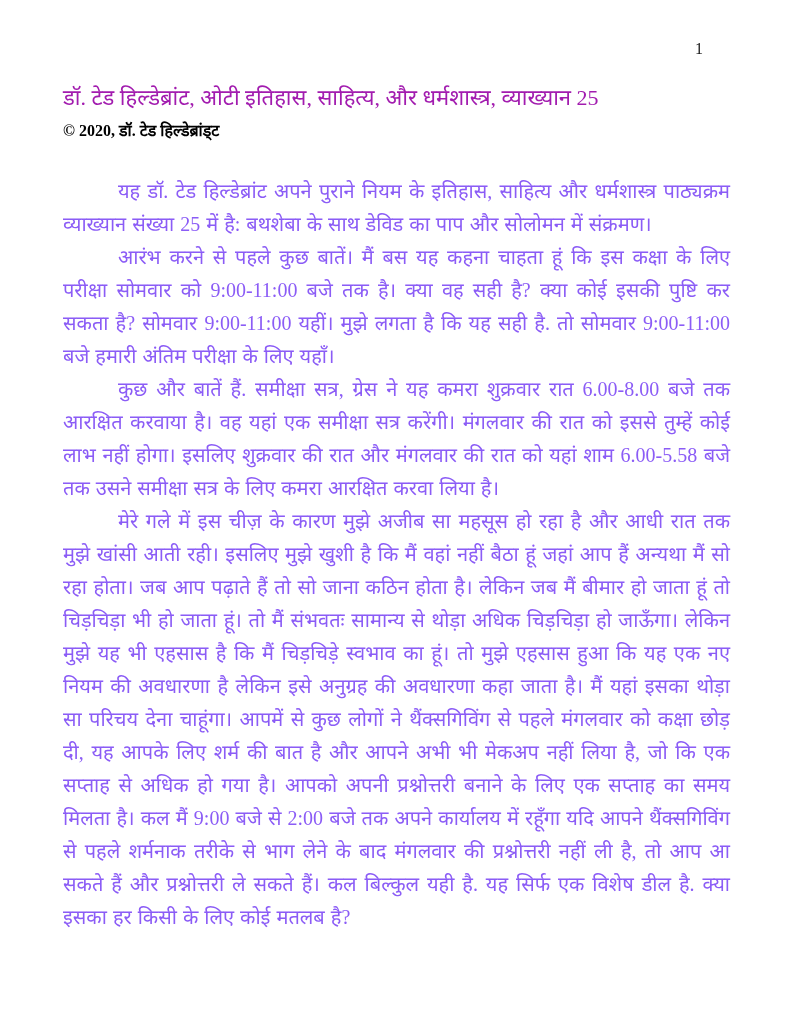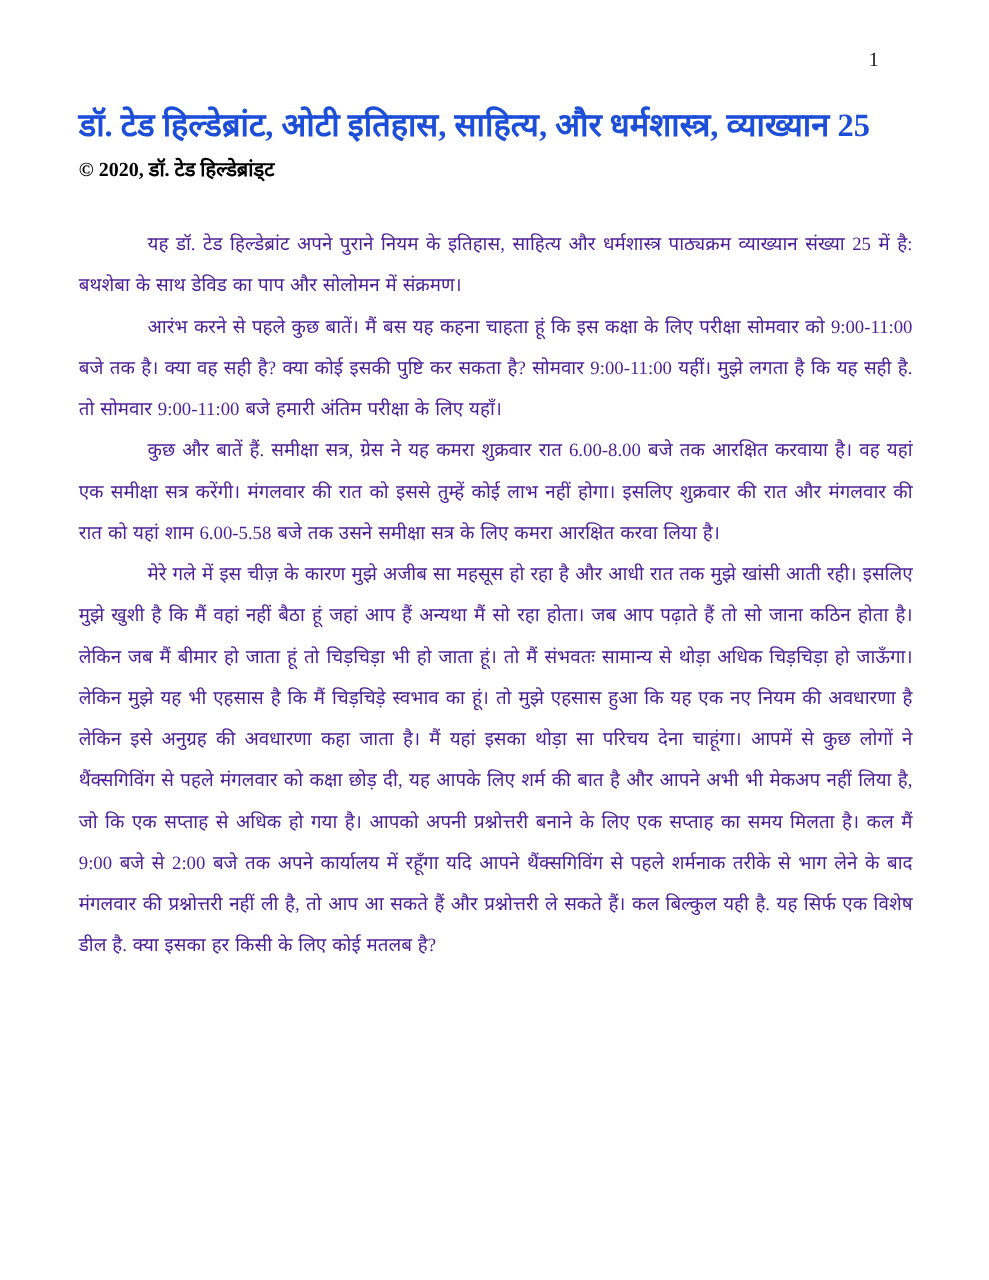--- a/index.html
+++ b/index.html
@@ -25,39 +25,39 @@
     color: #1a1a1a;
     font-family: "Liberation Serif", "DejaVu Serif", serif;
   }
   .content {
     position: absolute;
     left: 63px;
     top: 84px;
     width: 667px;
   }
   .doc-title {
-    font-size: 26px;
-    font-weight: 700;
+    font-size: 22px;
+    font-weight: 400;
     line-height: 1.3;
     margin: 0 0 6px 0;
-    color: #1d4ed8;
+    color: #a21caf;
   }
   .copyright-line {
     font-size: 16px;
     font-weight: 700;
     margin: 0 0 34px 0;
     color: #000000;
   }
   .body-text p {
     margin: 0;
-    font-size: 15px;
+    font-size: 20px;
     line-height: 33px;
     text-align: justify;
     text-indent: 55px;
-    color: #4c1d95;
+    color: #8b5cf6;
     word-spacing: 1px;
   }
 </style>
 </head>
 <body>
 
 <div class="page">
   <div class="page-number">1</div>
 
   <div class="content">

